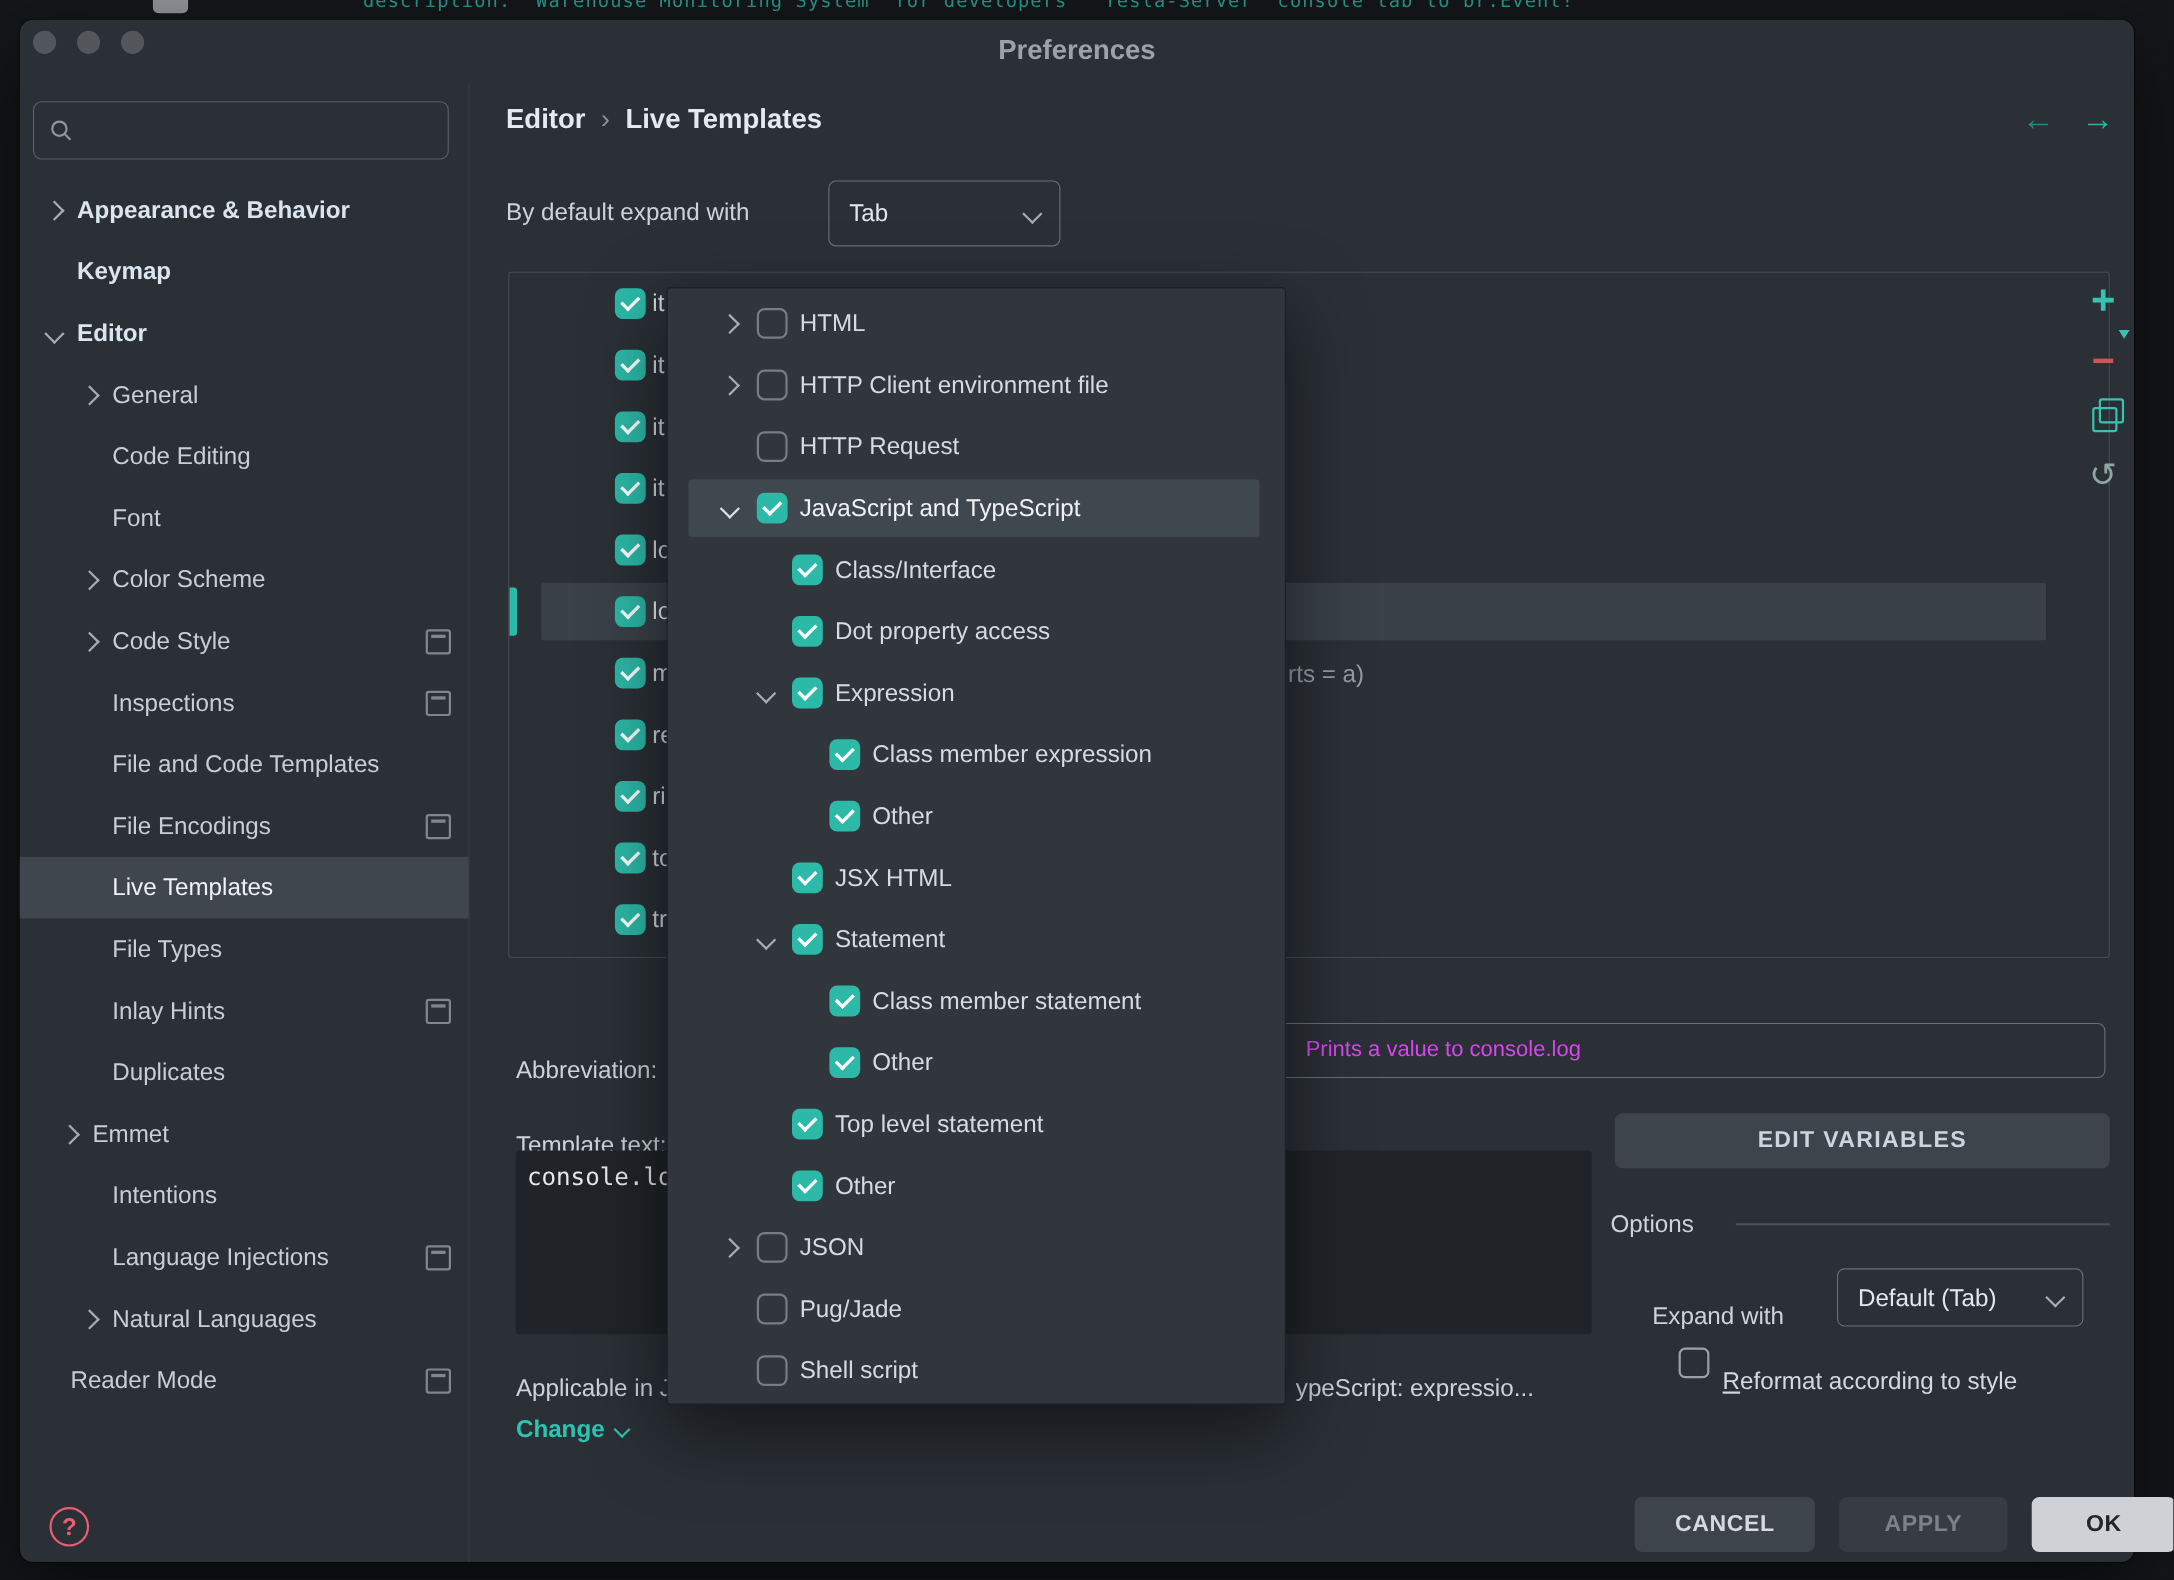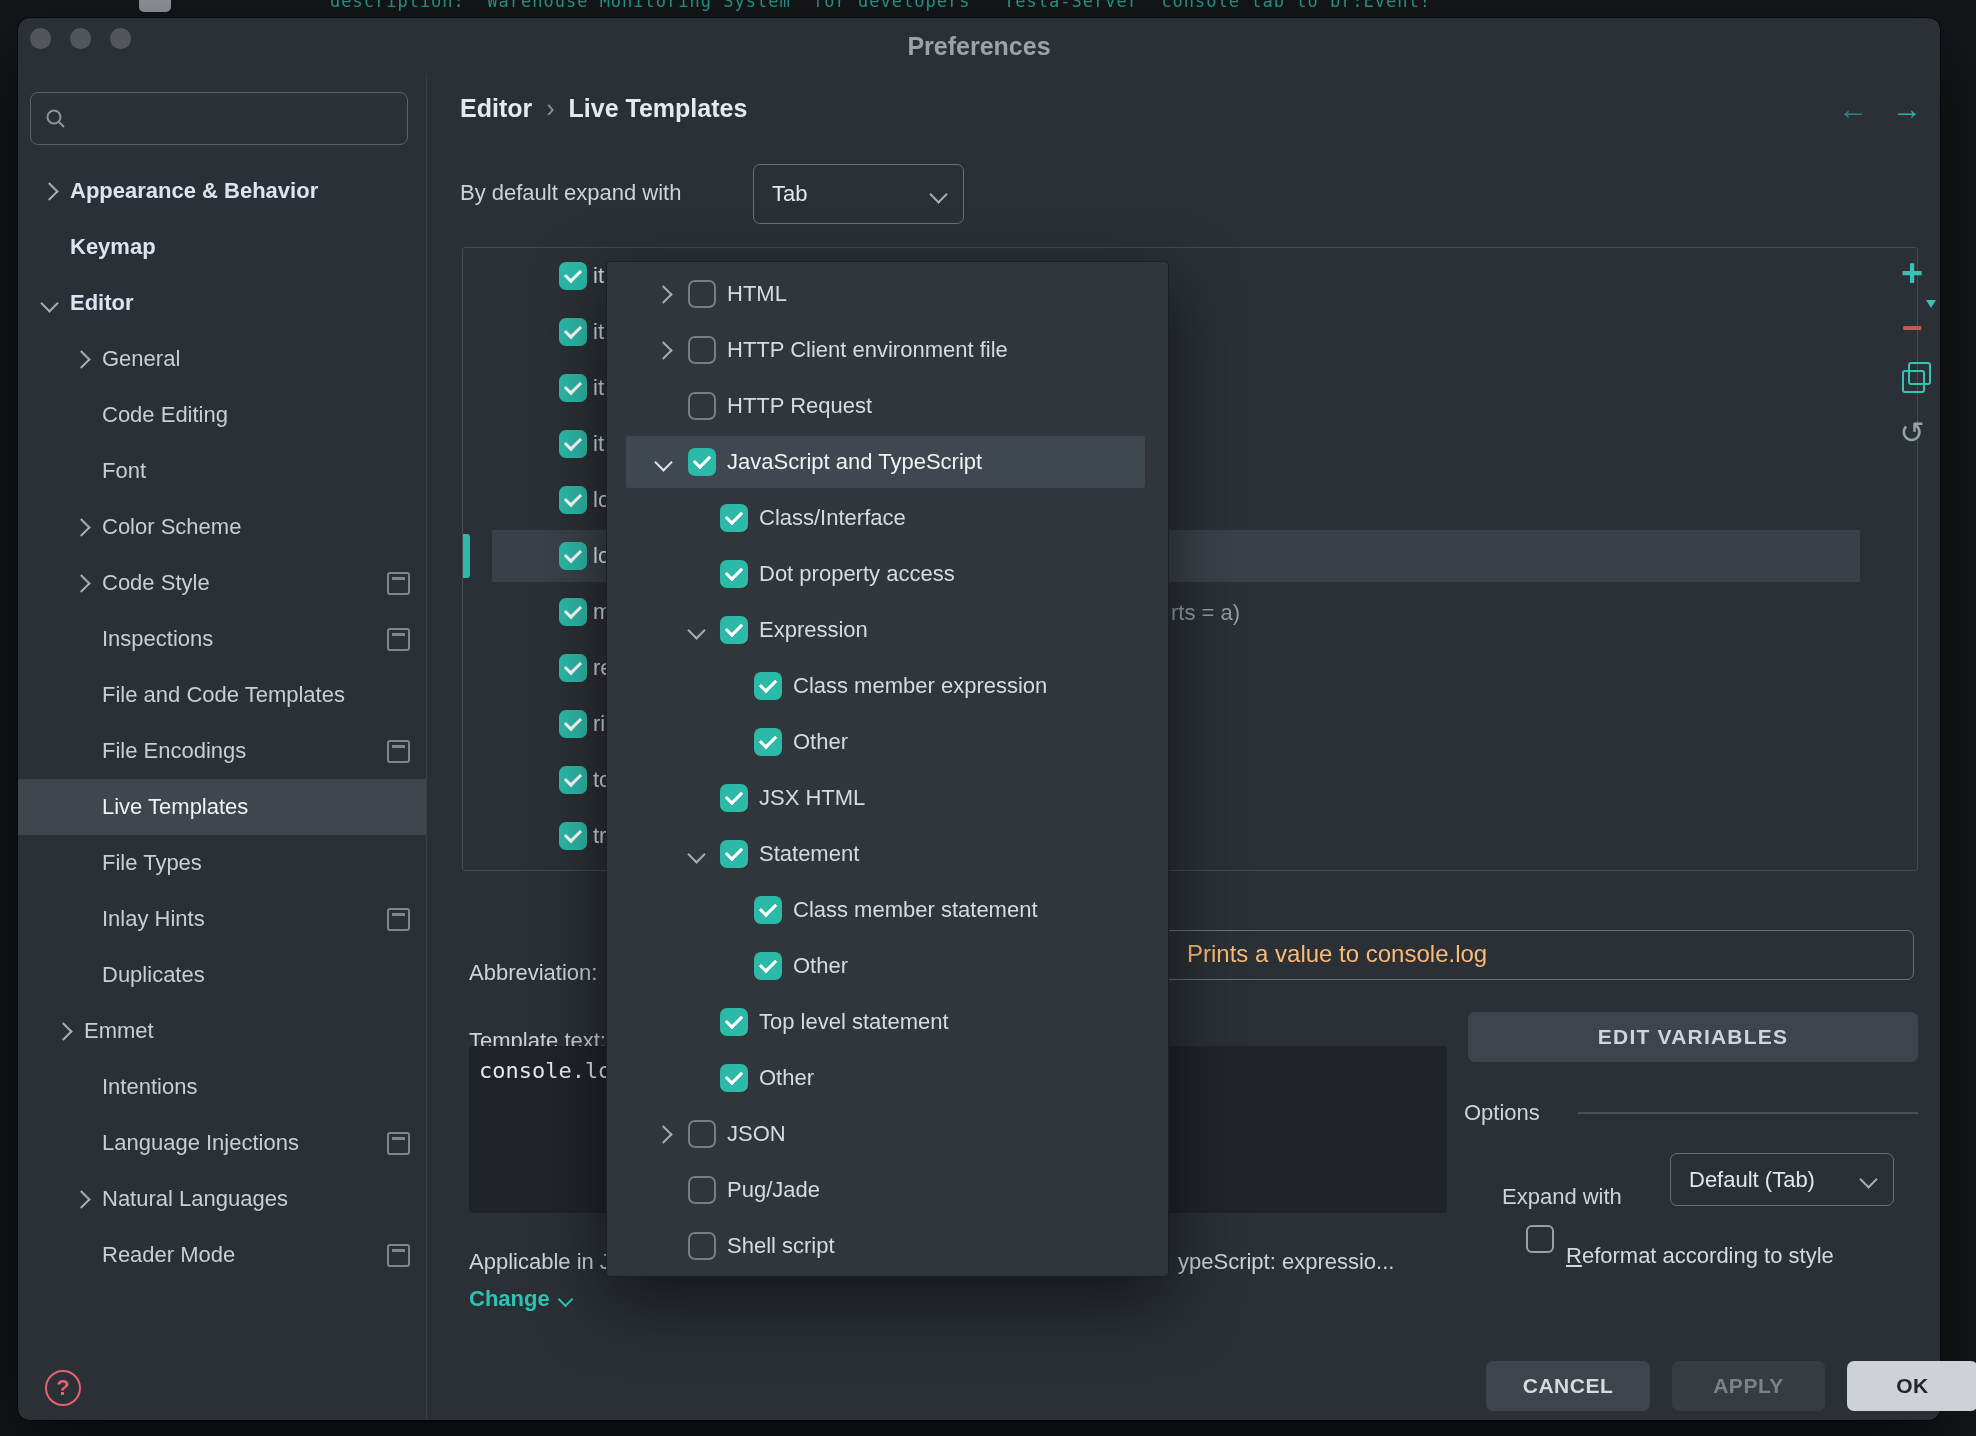--- a/index.html
+++ b/index.html
@@ -85,21 +85,21 @@
   .prow .chev{position:absolute;top:22px;}
   .prow .cb{position:absolute;top:14px;z-index:1;}
   .prow .lbl{position:absolute;top:0;line-height:56px;font-size:22px;color:#d5dbe1;z-index:1;white-space:nowrap;}
   .prow .hl{position:absolute;left:19px;width:519px;top:2px;height:52px;background:#40484f;border-radius:3px;}
   .prow.selected .lbl{color:#f0f3f6;}
   .prow.selected .chev{border-color:#dfe3e7;}
 
   
   .field-label{position:absolute;font-size:22px;color:#ccd3d9;white-space:nowrap;}
   .desc-input{position:absolute;left:1122px;top:912px;width:774px;height:50px;border:1.5px solid #6a7077;border-radius:7px;
-              box-sizing:border-box;font-size:24px;color:#fdba74;line-height:46px;padding-left:46px;white-space:nowrap;}
+              box-sizing:border-box;font-size:20px;color:#d946ef;line-height:46px;padding-left:46px;white-space:nowrap;}
   .editor{position:absolute;left:451px;top:1028px;width:978px;height:167px;background:#202428;border-radius:3px;}
   .code{position:absolute;left:10px;top:12px;font-family:"DejaVu Sans Mono",monospace;font-size:22px;color:#e6e9ec;white-space:nowrap;}
   .change{position:absolute;left:451px;top:1268px;display:flex;align-items:center;gap:10px;font-size:22px;color:#2dc4b2;font-weight:bold;}
   .change .chev{border-color:#2dc4b2;width:9px;height:9px;}
 
   .edit-vars{position:absolute;left:1450px;top:994px;width:450px;height:50px;background:#3e444b;border-radius:7px;
              display:flex;align-items:center;justify-content:center;font-size:21px;font-weight:bold;letter-spacing:1.2px;color:#c9d5df;}
   .options-label{position:absolute;left:1446px;top:1082px;font-size:22px;color:#ccd3d9;}
   .options-line{position:absolute;left:1560px;top:1094px;width:340px;height:2px;background:#4a5158;}
   .exp2-label{position:absolute;left:1484px;top:1166px;font-size:22px;color:#ccd3d9;}
@@ -227,21 +227,21 @@
             <span class="chev-slot"></span>
             <span>Language Injections</span>
             <span class="badge"></span>
           </div>
           <div class="side-item" style="padding-left: 50px;">
             <span class="chev-slot">
               <span class="chev right"></span>
             </span>
             <span>Natural Languages</span>
           </div>
-          <div class="side-item" style="padding-left: 50px;">
+          <div class="side-item" style=" margin-left: 12px;">
             <span class="chev-slot"></span>
             <span>Reader Mode</span>
             <span class="badge"></span>
           </div>
         </div>
     </div>
 
     <div class="help">?</div>
 
     <div class="crumb">

